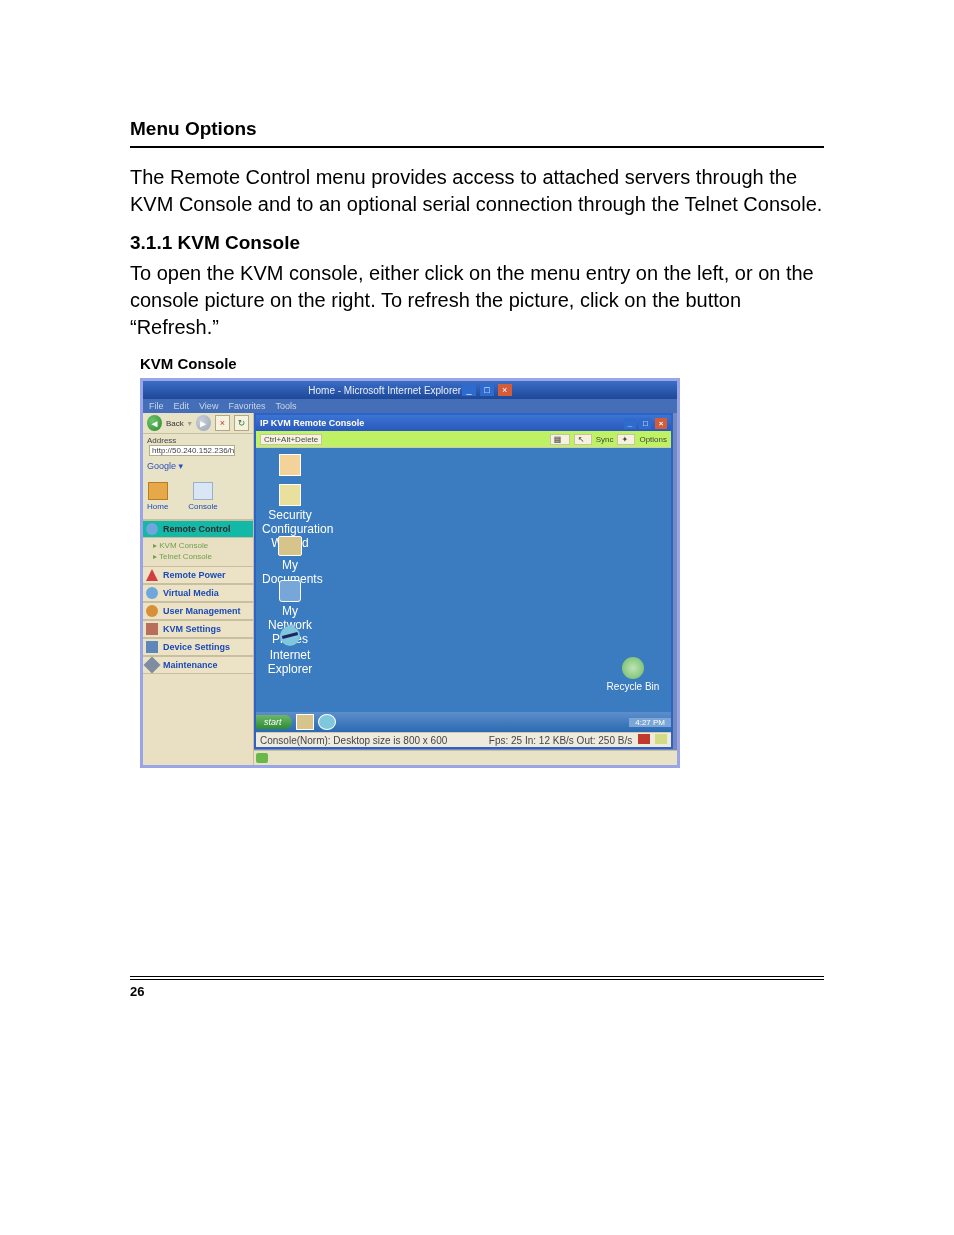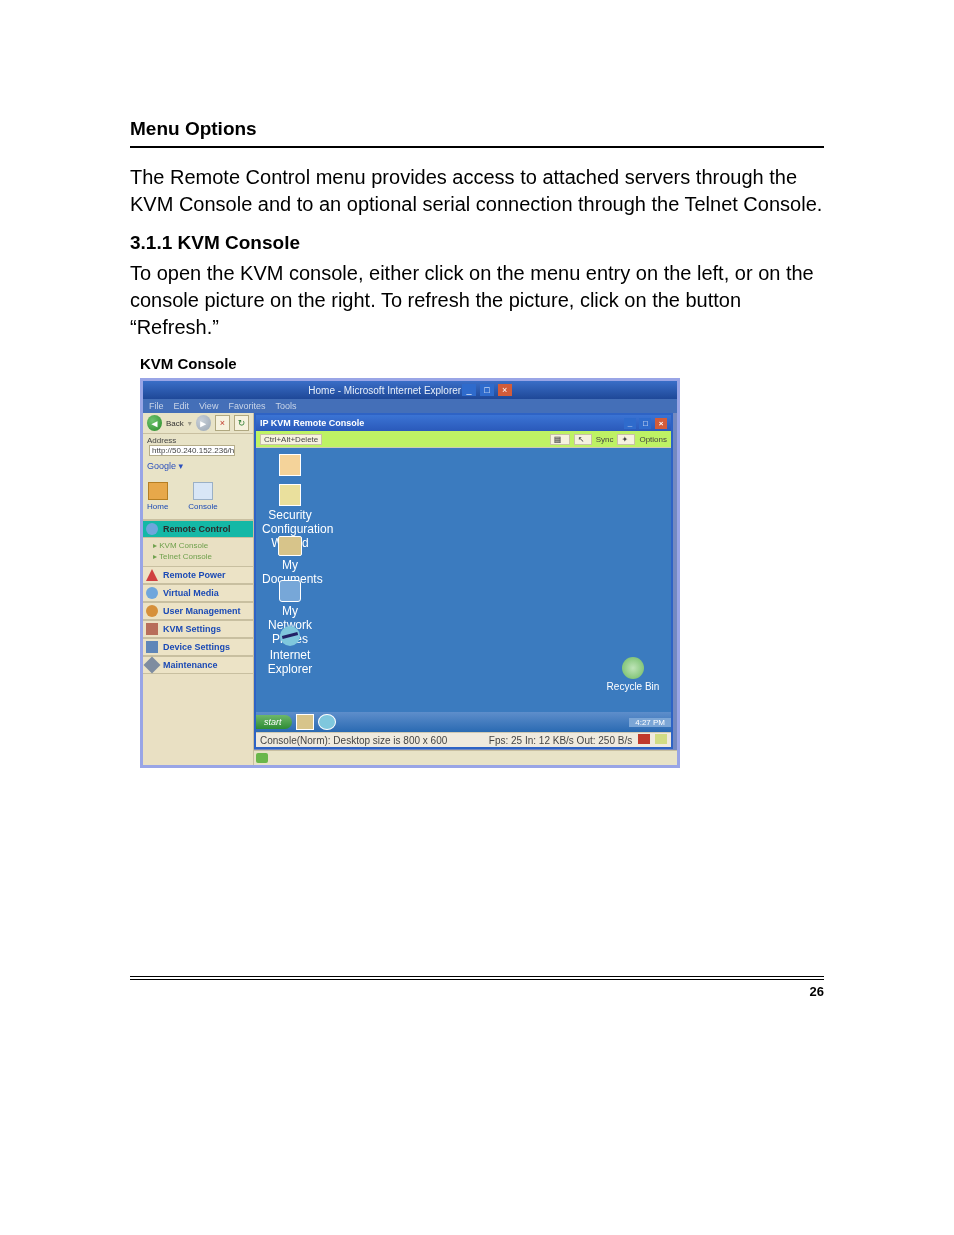--- a/index.html
+++ b/index.html
@@ -349,21 +349,21 @@
     bottom: 50px;
     font-size: 13px;
     font-weight: bold;
   }
   .page-footer hr {
     border: none;
     border-top: 4px double #000;
     margin-bottom: 4px;
   }
   .page-footer .num {
-    text-align: right;
+    text-align: left;
   }
 </style>
 </head>
 <body>
 
 <div class="page">
 
   <div class="section-title">Menu Options</div>
   <hr class="rule">
 

